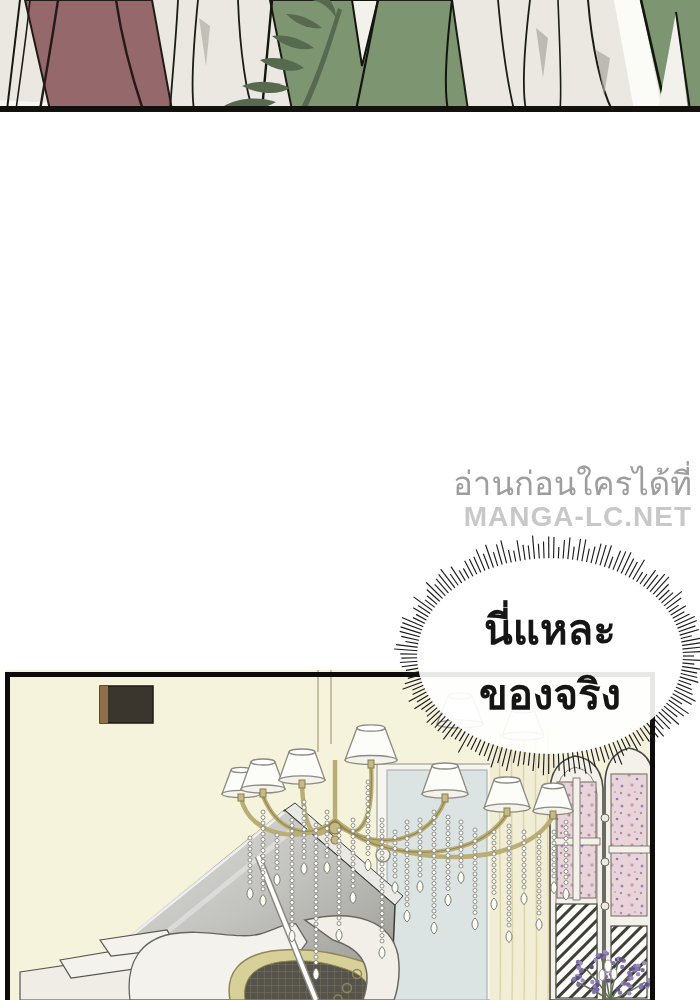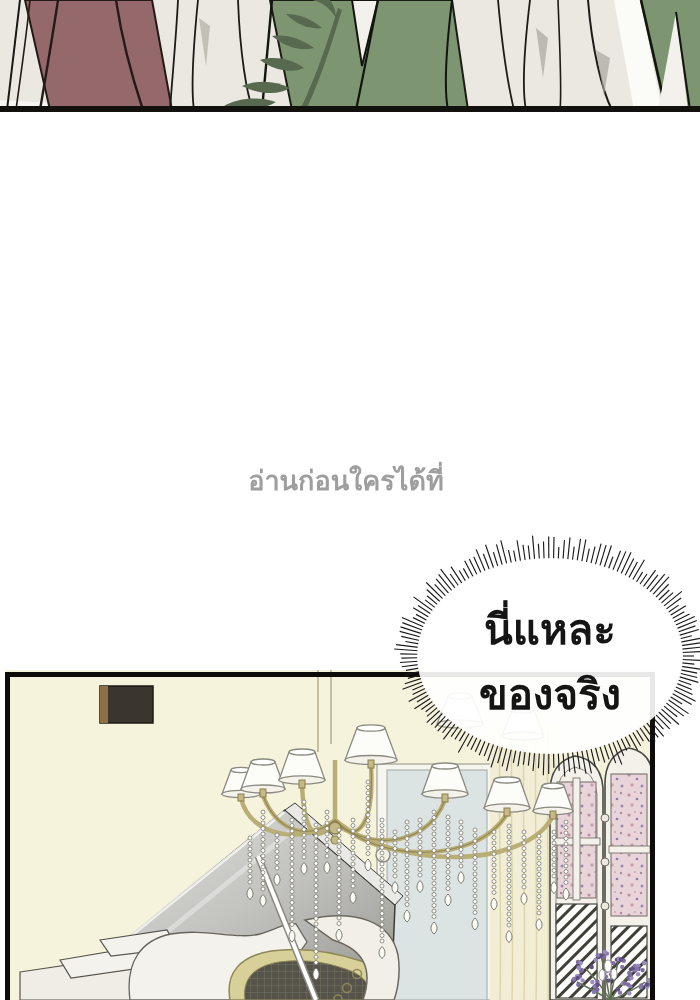--- a/index.html
+++ b/index.html
@@ -1,22 +1,22 @@
 <!DOCTYPE html>
 <html><head>
 <meta charset="utf-8">
 <style>
   html,body{margin:0;padding:0;background:#fff;}
   .canvas{position:relative;width:700px;height:1000px;overflow:hidden;background:#fff;
           font-family:"Liberation Sans",sans-serif;}
   .abs{position:absolute;}
   .watermark{position:absolute;top:467px;left:0;width:692px;text-align:right;z-index:5;
              line-height:1.05;pointer-events:none;}
-  .watermark .wm1{display:block;font-size:27px;font-weight:bold;color:#9e9e9e;
-      text-shadow:0 0 2px #fff,1px 1px 0 #fff,-1px -1px 0 #fff,1px -1px 0 #fff,-1px 1px 0 #fff;text-align:center;}
+  .watermark .wm1{display:block;font-size:33px;font-weight:normal;color:#9e9e9e;
+      text-shadow:0 0 2px #fff,1px 1px 0 #fff,-1px -1px 0 #fff,1px -1px 0 #fff,-1px 1px 0 #fff;}
   .watermark .wm2{display:block;font-size:28px;font-weight:bold;letter-spacing:1px;color:#c8c8c8;
       text-shadow:0 0 2px #fff,1px 1px 0 #fff,-1px -1px 0 #fff,1px -1px 0 #fff,-1px 1px 0 #fff;}
   .bubble-text{position:absolute;left:420px;top:597px;width:260px;z-index:7;text-align:center;
                color:#151515;pointer-events:none;}
   .bubble-text p{margin:1px;font-size:42px;font-weight:600;line-height:64px;}
   svg{display:block;}
   #burst{z-index:6;}
   #top-panel{z-index:2;}
   #bottom-panel{z-index:1;}
 </style>
@@ -694,20 +694,21 @@
           <ellipse cx="597" cy="305" rx="3" ry="5.5"></ellipse>
         <ellipse cx="609" cy="304" rx="3" ry="5.5"></ellipse>
       </g>
     </g>
 
     <path d="M2.5,330 L2.5,4.5 L647.5,4.5 L647.5,330" fill="none" stroke="#0d0c0a" stroke-width="5"></path>
   </svg>
 
   <div class="watermark">
     <span class="wm1">อ่านก่อนใครได้ที่</span>
+    <span class="wm2">MANGA-LC.NET</span>
   </div>
 
   <svg id="burst" class="abs" style="left:0;top:0;pointer-events:none" width="700" height="1000" viewBox="0 0 700 1000">
     <g id="burst-rays">
         <line x1="682" y1="656" x2="694" y2="656" stroke="#1b1b1b" stroke-width="1.15"></line>
         <line x1="681.9154706998542" y1="659.469137983908" x2="705.8690018190116" y2="660.6368173349615" stroke="#1b1b1b" stroke-width="1.15"></line>
         <line x1="681.6619802346947" y1="662.9339619315698" x2="694.345523137384" y2="664.1721463160108" stroke="#1b1b1b" stroke-width="1.15"></line>
         <line x1="681.2398212258945" y1="666.3901590215665" x2="700.2926559493296" y2="669.1861279249481" stroke="#1b1b1b" stroke-width="1.15"></line>
         <line x1="680.6494823962738" y1="669.8334190844611" x2="697.1924362373823" y2="673.0801083774713" stroke="#1b1b1b" stroke-width="1.15"></line>
         <line x1="679.8916499950433" y1="673.2594364643496" x2="697.267658663773" y2="677.5388888015357" stroke="#1b1b1b" stroke-width="1.15"></line>

